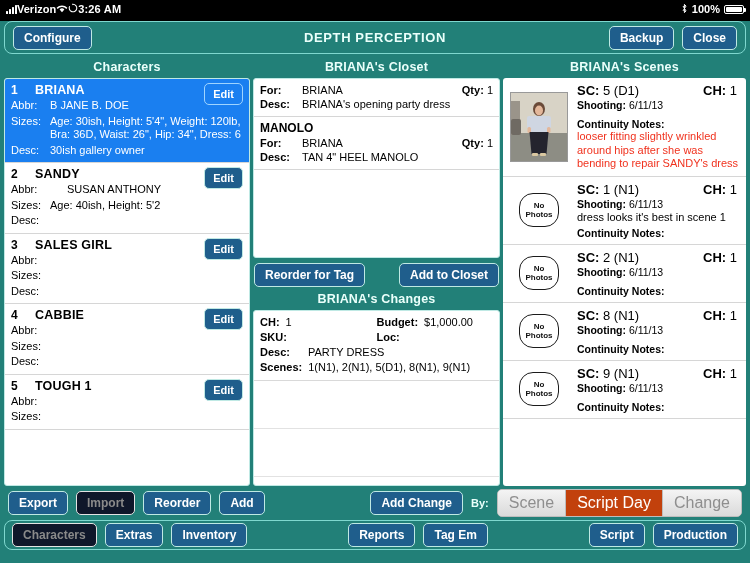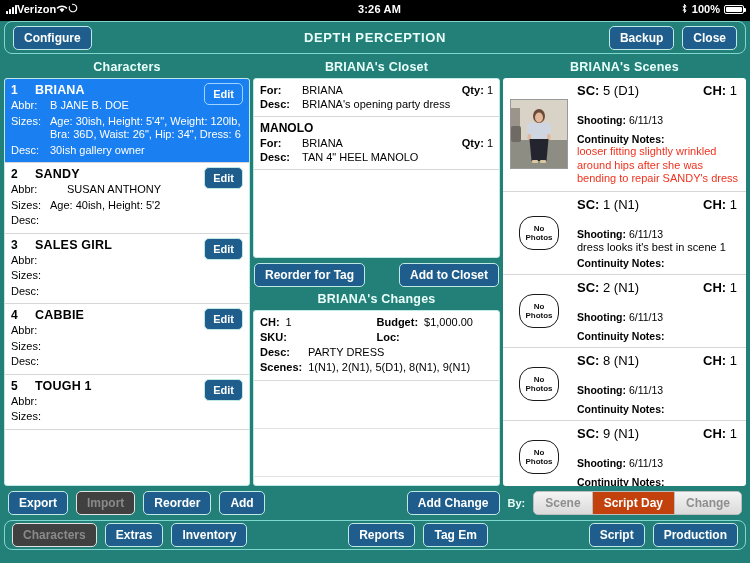--- a/index.html
+++ b/index.html
@@ -11,21 +11,21 @@
   }
 
   
   .statusbar {
     height: 18px; background: #000; color: #fff;
     display: flex; align-items: center;
     font-size: 11px; font-weight: bold;
     padding: 0 6px;
   }
   .sb-left { display: flex; align-items: center; }
-  .sb-center { flex: 1; text-align: center; letter-spacing: .2px; }
+  .sb-center { flex: 1; letter-spacing: .2px; }
   .sb-right { display: flex; align-items: center; gap: 4px; }
   .bars { display: inline-flex; align-items: flex-end; gap: 1px; height: 9px; }
   .bars i { display: block; width: 2px; background: #fff; border-radius: .5px; }
   .bars i:nth-child(1){height:3px}.bars i:nth-child(2){height:5px}
   .bars i:nth-child(3){height:7px}.bars i:nth-child(4){height:9px}
   .batt {
     width: 20px; height: 9px; border: 1px solid #fff; border-radius: 2px;
     position: relative; display: inline-block;
   }
   .batt::after{content:"";position:absolute;right:-3px;top:2.5px;width:2px;height:4px;background:#fff;border-radius:0 1px 1px 0;}
@@ -46,21 +46,21 @@
   }
   .topbar .right { margin-left: auto; display: flex; gap: 8px; z-index: 2; }
 
   
   .btn {
     background: #1f5e8c; color: #fff; border: 1px solid #bfe9e4;
     border-radius: 5px; font-size: 12px; font-weight: bold;
     padding: 4px 10px; line-height: 14px; white-space: nowrap;
     text-align: center;
   }
-  .btn.gray { background: #404040; color: #8a8a8a; border-color: #e3e3e3; }
+  .btn.gray { background: #0f172a; color: #8a8a8a; border-color: #e3e3e3; }
   .btn.sm { font-size: 11px; padding: 3px 8px; }
 
   
   .cols { display: flex; gap: 0; padding: 4px 4px 0 4px; height: 432px; }
   .col { display: flex; flex-direction: column; }
   .col-chars { width: 247px; }
   .col-mid   { width: 248px; margin-left: 3px; }
   .col-scn   { width: 244px; margin-left: 3px; }
 
   .col-title {
@@ -112,35 +112,35 @@
   .nophoto {
     width: 40px; height: 34px; border: 1.5px solid #1a1a1a; border-radius: 14px;
     display: flex; flex-direction: column; align-items: center; justify-content: center;
     font-size: 8px; line-height: 9px; font-weight: bold; color: #111; text-align: center;
   }
   .scn-body { flex: 1; min-width: 0; }
   .scn-hd { display: flex; align-items: center; gap: 19px; }
   .scn-sc { font-size: 13px; }
   .scn-sc b { font-weight: bold; }
   .scn-ch { margin-left: auto; font-size: 13px; padding-right: 4px; }
-  .scn-shoot { font-size: 10.5px; margin-top: 16px; }
+  .scn-shoot { font-size: 10.5px; margin-top: 1px; }
   .scn-shoot b { font-weight: bold; }
   .scn-note { font-size: 11px; line-height: 13px; margin-top: 1px; }
   .scn-cn { font-size: 10.5px; font-weight: bold; margin-top: 7px; }
   .scn-cn-red { color: #f0321e; font-size: 11px; line-height: 13.5px; font-weight: normal; }
 
   
   .bar1 { display: flex; align-items: center; padding: 3px 8px 0 8px; height: 30px; gap: 8px; }
   .bar1 .spacer { flex: 1; }
   .seg {
     display: flex; border-radius: 5px; overflow: hidden;
     border: 1px solid #bdbdbd; background: #dcdcdc;
   }
   .seg div {
-    font-size: 12px; font-weight: bold; padding: 4px 11px; color: #8e8e8e;
+    font-size: 16px; font-weight: normal; padding: 4px 11px; color: #8e8e8e;
     border-right: 1px solid #bdbdbd; background: linear-gradient(#f4f4f4,#dadada);
   }
   .seg div:last-child { border-right: 0; }
   .seg div.on { background: #c2410c; color: #fff; }
   .by-lab { color: #eafffb; font-size: 11px; font-weight: bold; }
 
   .bar2 {
     margin: 4px 4px 3px 4px; height: 30px;
     border: 1px solid #7fd8cf; border-radius: 8px;
     display: flex; align-items: center; padding: 0 7px; gap: 8px;

